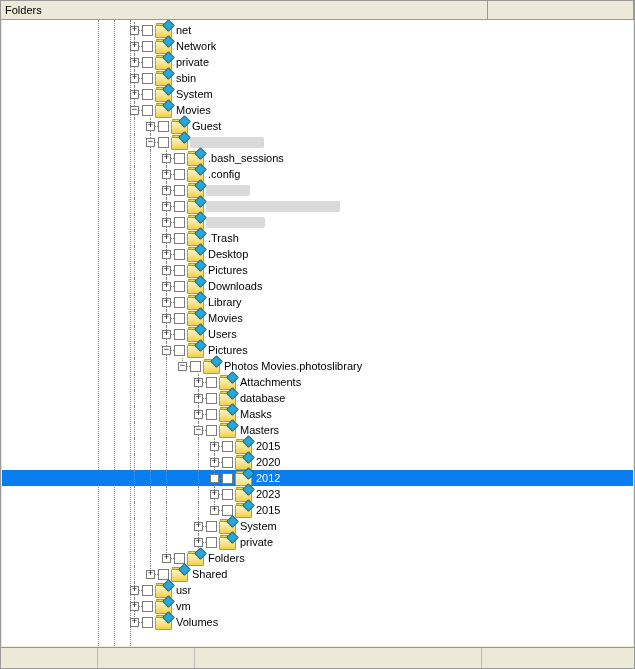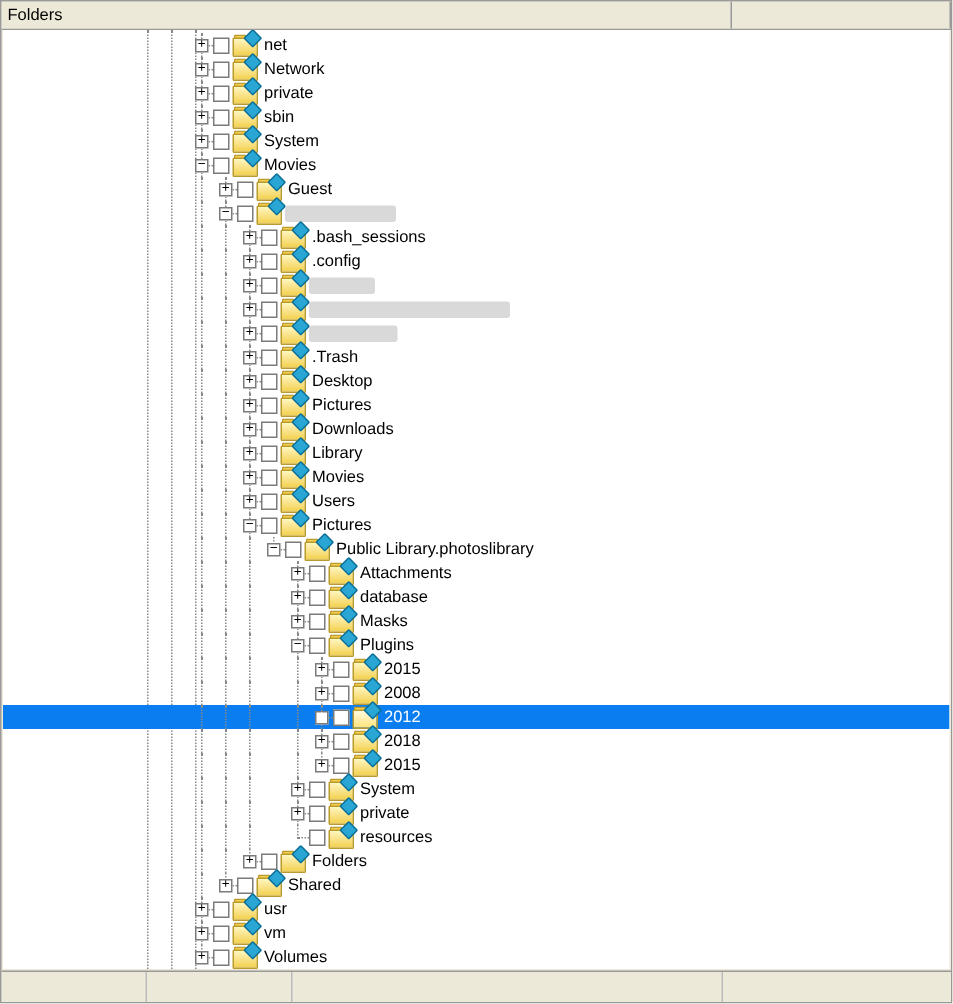--- a/index.html
+++ b/index.html
@@ -420,21 +420,21 @@
           </span>
           <span class="expander">
             <span>−</span>
           </span>
           <span class="checkbox"></span>
           <span class="folder-icon">
             <span class="folder-tab"></span>
             <span class="folder-back"></span>
             <span class="folder-share"></span>
           </span>
-          <span class="label">Public Library.photoslibrary</span>
+          <span class="label">Photos Movies.photoslibrary</span>
         </div>
         <div class="row">
           <span class="indent" style="width: 192px;">
             <div class="vline" style="left: 132px;"></div>
             <div class="vline" style="left: 148px;"></div>
             <div class="vline" style="left: 164px;"></div>
             <div class="vline" style="left: 196px;"></div>
             <div class="hline" style="left: 196px; width: 8px;"></div>
           </span>
           <span class="expander">
@@ -496,21 +496,21 @@
           </span>
           <span class="expander">
             <span>−</span>
           </span>
           <span class="checkbox"></span>
           <span class="folder-icon">
             <span class="folder-tab"></span>
             <span class="folder-back"></span>
             <span class="folder-share"></span>
           </span>
-          <span class="label">Plugins</span>
+          <span class="label">Masters</span>
         </div>
         <div class="row">
           <span class="indent" style="width: 208px;">
             <div class="vline" style="left: 132px;"></div>
             <div class="vline" style="left: 148px;"></div>
             <div class="vline" style="left: 164px;"></div>
             <div class="vline" style="left: 196px;"></div>
             <div class="vline" style="left: 212px;"></div>
             <div class="hline" style="left: 212px; width: 8px;"></div>
           </span>
@@ -536,21 +536,21 @@
           </span>
           <span class="expander">
             <span>+</span>
           </span>
           <span class="checkbox"></span>
           <span class="folder-icon">
             <span class="folder-tab"></span>
             <span class="folder-back"></span>
             <span class="folder-share"></span>
           </span>
-          <span class="label">2008</span>
+          <span class="label">2020</span>
         </div>
         <div class="row selected">
           <span class="indent" style="width: 208px;">
             <div class="vline" style="left: 132px;"></div>
             <div class="vline" style="left: 148px;"></div>
             <div class="vline" style="left: 164px;"></div>
             <div class="vline" style="left: 196px;"></div>
             <div class="vline" style="left: 212px;"></div>
             <div class="hline" style="left: 212px; width: 8px;"></div>
           </span>
@@ -576,21 +576,21 @@
           </span>
           <span class="expander">
             <span>+</span>
           </span>
           <span class="checkbox"></span>
           <span class="folder-icon">
             <span class="folder-tab"></span>
             <span class="folder-back"></span>
             <span class="folder-share"></span>
           </span>
-          <span class="label">2018</span>
+          <span class="label">2023</span>
         </div>
         <div class="row">
           <span class="indent" style="width: 208px;">
             <div class="vline" style="left: 132px;"></div>
             <div class="vline" style="left: 148px;"></div>
             <div class="vline" style="left: 164px;"></div>
             <div class="vline" style="left: 196px;"></div>
             <div class="vline" style="left: 212px; top: 0px; height: 9px; bottom: auto;"></div>
             <div class="hline" style="left: 212px; width: 8px;"></div>
           </span>
@@ -635,37 +635,20 @@
           <span class="expander">
             <span>+</span>
           </span>
           <span class="checkbox"></span>
           <span class="folder-icon">
             <span class="folder-tab"></span>
             <span class="folder-back"></span>
             <span class="folder-share"></span>
           </span>
           <span class="label">private</span>
-        </div>
-        <div class="row">
-          <span class="indent" style="width: 192px;">
-            <div class="vline" style="left: 132px;"></div>
-            <div class="vline" style="left: 148px;"></div>
-            <div class="vline" style="left: 164px;"></div>
-            <div class="vline" style="left: 196px; top: 0px; height: 9px; bottom: auto;"></div>
-            <div class="hline" style="left: 196px; width: 8px;"></div>
-          </span>
-          <span class="noexpander"></span>
-          <span class="checkbox"></span>
-          <span class="folder-icon">
-            <span class="folder-tab"></span>
-            <span class="folder-back"></span>
-            <span class="folder-share"></span>
-          </span>
-          <span class="label">resources</span>
         </div>
         <div class="row">
           <span class="indent" style="width: 160px;">
             <div class="vline" style="left: 132px;"></div>
             <div class="vline" style="left: 148px;"></div>
             <div class="vline" style="left: 164px; top: 0px; height: 9px; bottom: auto;"></div>
             <div class="hline" style="left: 164px; width: 8px;"></div>
           </span>
           <span class="expander">
             <span>+</span>

